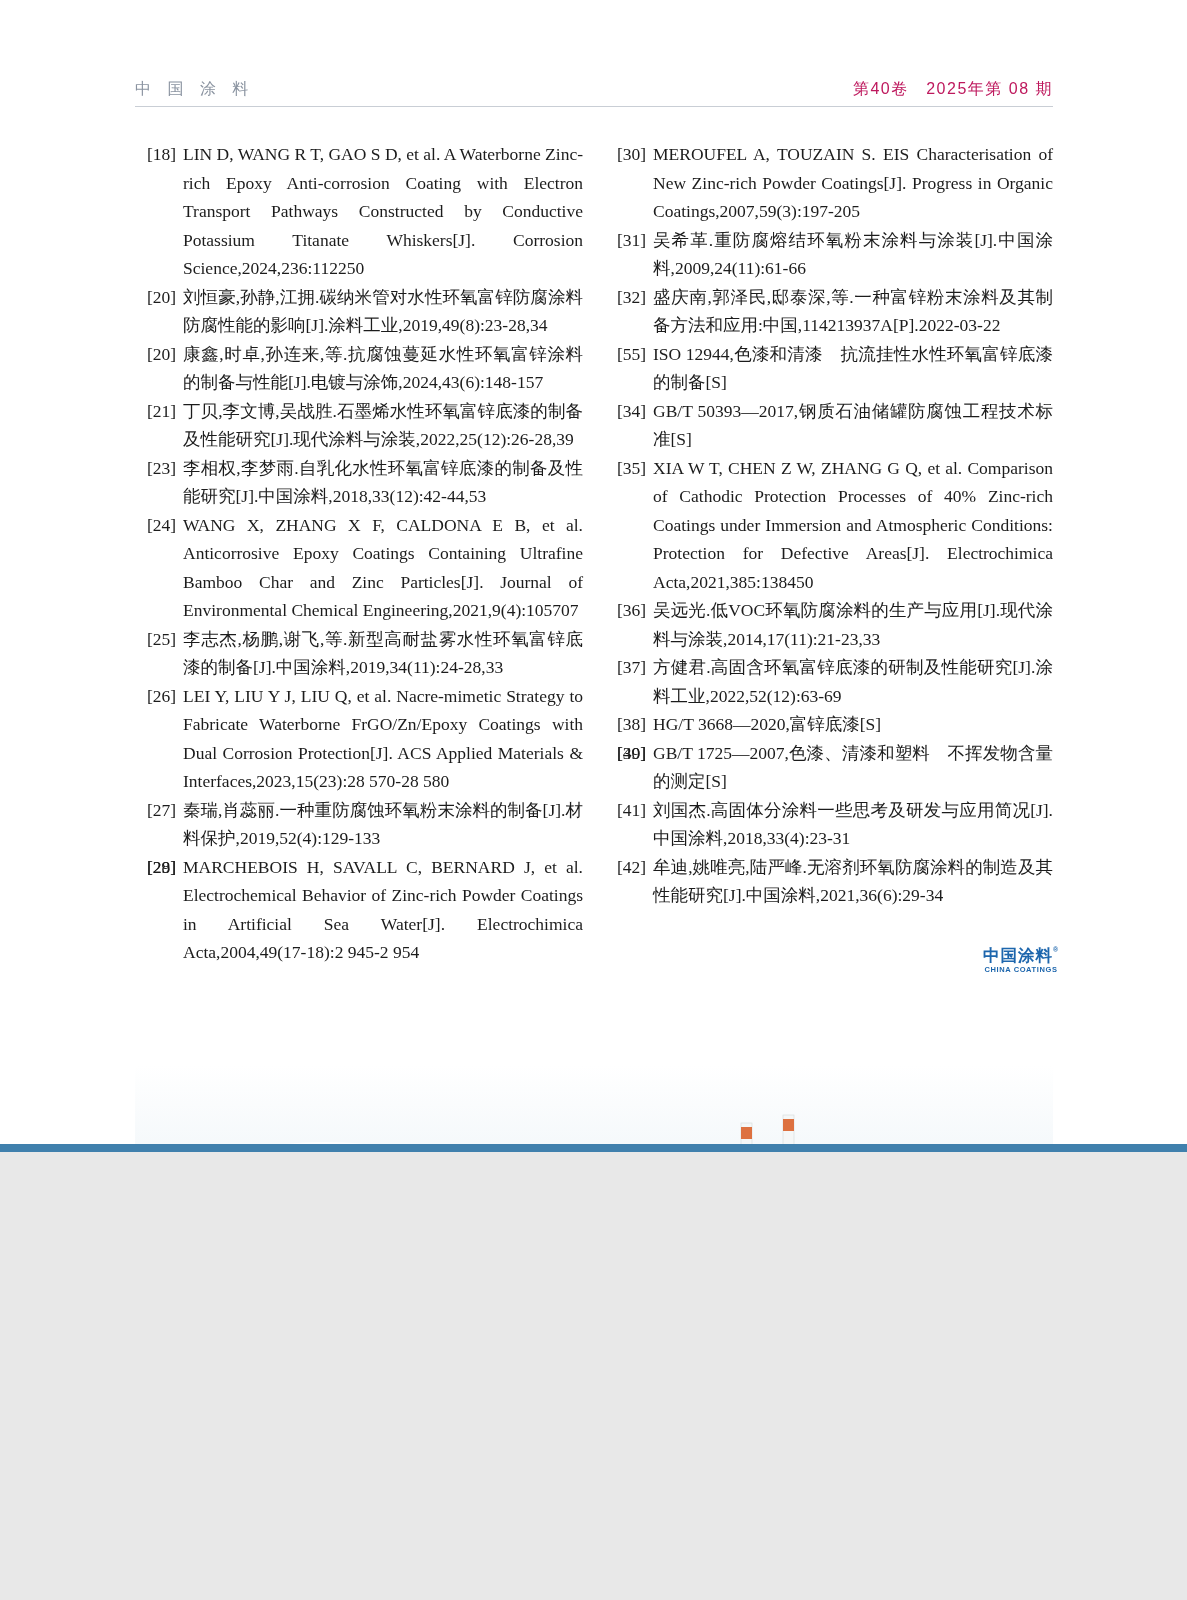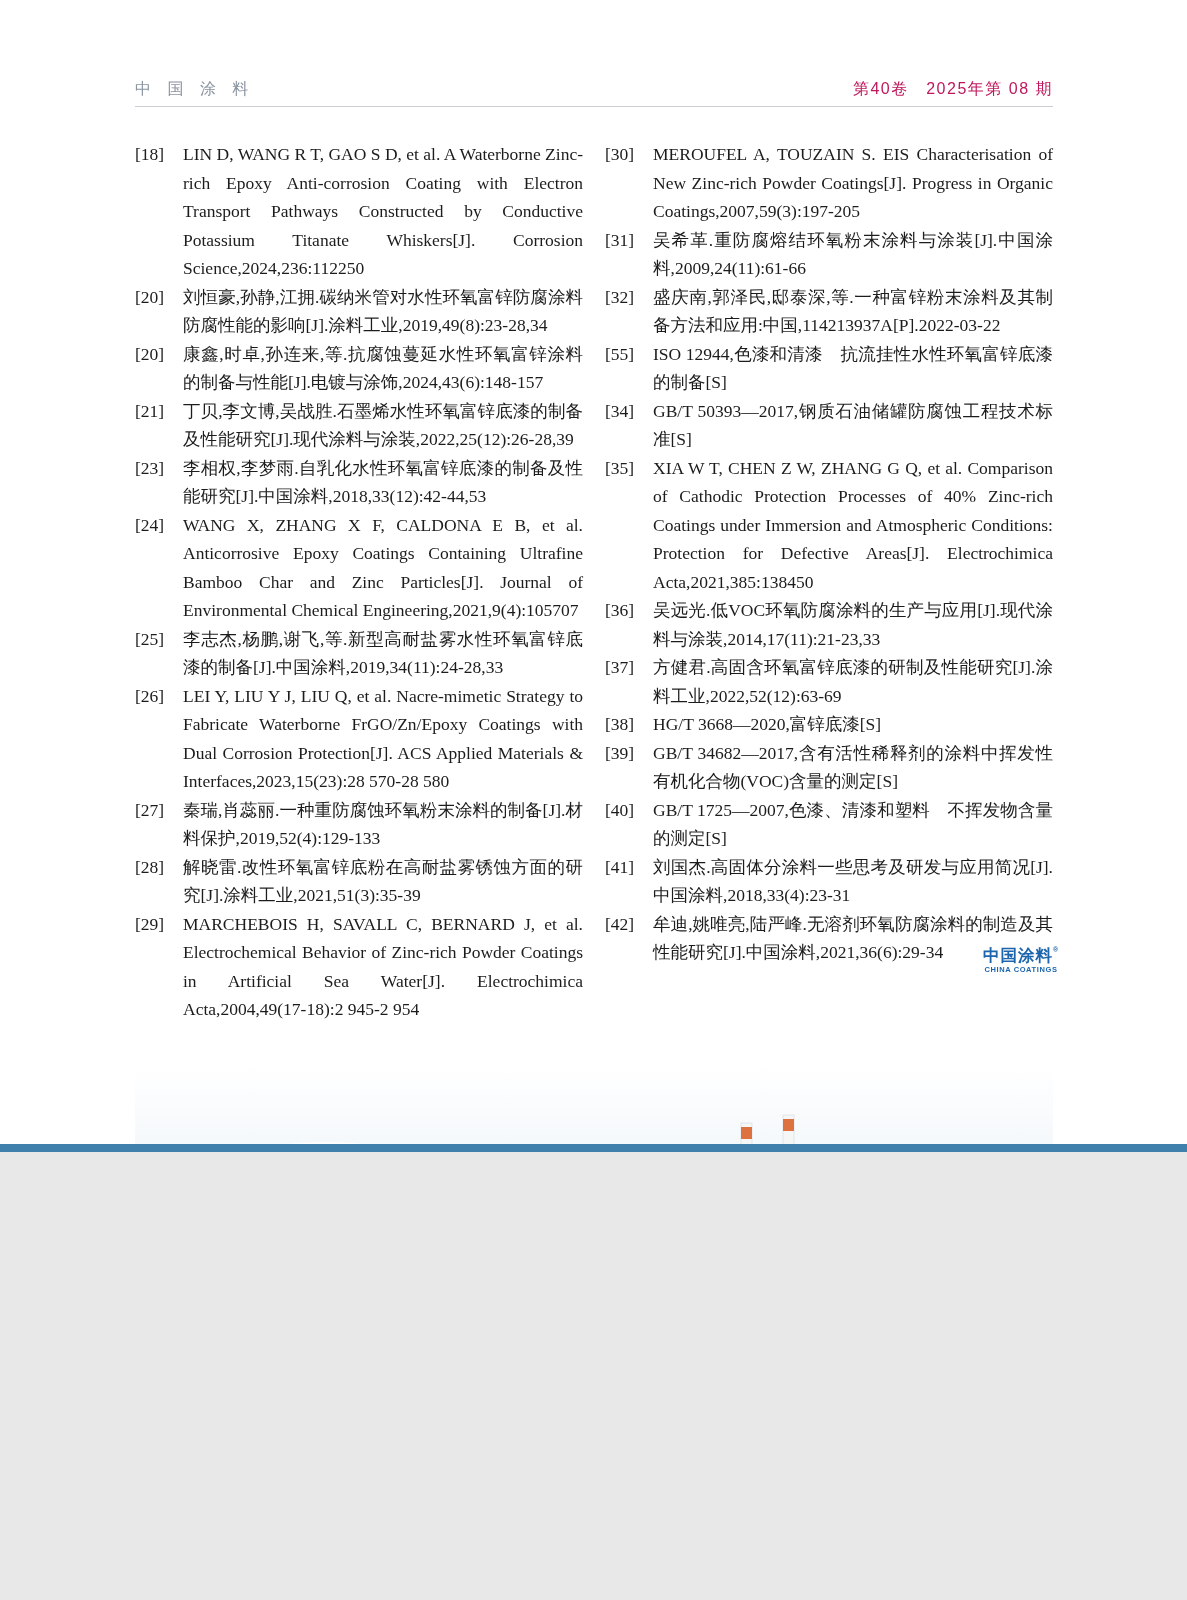--- a/index.html
+++ b/index.html
@@ -8,21 +8,21 @@
   
   .page-header{position:absolute;top:76px;left:135px;width:918px;height:30px;
         border-bottom:1.5px solid #c9ced5;display:flex;justify-content:space-between;align-items:flex-end;
         font-family:"Liberation Sans","DejaVu Sans",sans-serif;}
   .journal-name{font-size:16px;color:#8a93a0;letter-spacing:6px;padding-bottom:6px;}
   .issue-info{font-size:16px;color:#be185d;letter-spacing:1.5px;padding-bottom:6px;}
   
   .refs{position:absolute;top:140px;left:135px;width:918px;display:flex;gap:22px;}
   .refs ol{list-style:none;margin:0;padding:0;width:448px;}
   .ref{position:relative;padding-left:48px;text-align:justify;font-size:17.5px;line-height:28.5px;}
-  .ref-num{position:absolute;left:0;top:0;}
+  .ref-num{position:absolute;left:12px;top:0;}
   
   .brand{position:absolute;top:946px;left:982px;width:78px;text-align:center;color:#1d66ad;
          font-family:"Liberation Sans","DejaVu Sans",sans-serif;line-height:1.1;}
   .brand-cn{font-size:16.5px;font-weight:bold;letter-spacing:1px;white-space:nowrap;}
   .brand-tm{font-size:7px;vertical-align:top;}
   .brand-en{font-size:7.5px;font-weight:bold;letter-spacing:0.6px;margin-top:2px;text-align:center;}
   
   .photo{position:absolute;top:1065px;left:135px;width:918px;height:392px;border-radius:5px;overflow:hidden;}
   .photo svg{display:block;}
   
@@ -48,34 +48,34 @@
     <ol>
       <li class="ref"><span class="ref-num">[18]</span><span>LIN D, WANG R T, GAO S D, et al. A Waterborne Zinc-rich Epoxy Anti-corrosion Coating with Electron Transport Pathways Constructed by Conductive Potassium Titanate Whiskers[J]. Corrosion Science,2024,236:112250</span></li>
       <li class="ref"><span class="ref-num">[20]</span><span>刘恒豪,孙静,江拥.碳纳米管对水性环氧富锌防腐涂料防腐性能的影响[J].涂料工业,2019,49(8):23-28,34</span></li>
       <li class="ref"><span class="ref-num">[20]</span><span>康鑫,时卓,孙连来,等.抗腐蚀蔓延水性环氧富锌涂料的制备与性能[J].电镀与涂饰,2024,43(6):148-157</span></li>
       <li class="ref"><span class="ref-num">[21]</span><span>丁贝,李文博,吴战胜.石墨烯水性环氧富锌底漆的制备及性能研究[J].现代涂料与涂装,2022,25(12):26-28,39</span></li>
       <li class="ref"><span class="ref-num">[23]</span><span>李相权,李梦雨.自乳化水性环氧富锌底漆的制备及性能研究[J].中国涂料,2018,33(12):42-44,53</span></li>
       <li class="ref"><span class="ref-num">[24]</span><span>WANG X, ZHANG X F, CALDONA E B, et al. Anticorrosive Epoxy Coatings Containing Ultrafine Bamboo Char and Zinc Particles[J]. Journal of Environmental Chemical Engineering,2021,9(4):105707</span></li>
       <li class="ref"><span class="ref-num">[25]</span><span>李志杰,杨鹏,谢飞,等.新型高耐盐雾水性环氧富锌底漆的制备[J].中国涂料,2019,34(11):24-28,33</span></li>
       <li class="ref"><span class="ref-num">[26]</span><span>LEI Y, LIU Y J, LIU Q, et al. Nacre-mimetic Strategy to Fabricate Waterborne FrGO/Zn/Epoxy Coatings with Dual Corrosion Protection[J]. ACS Applied Materials &amp; Interfaces,2023,15(23):28 570-28 580</span></li>
       <li class="ref"><span class="ref-num">[27]</span><span>秦瑞,肖蕊丽.一种重防腐蚀环氧粉末涂料的制备[J].材料保护,2019,52(4):129-133</span></li>
-      <li class="ref"><span class="ref-num">[28]</span><span>解晓雷.改性环氧富锌底粉在高耐盐雾锈蚀方面的研究[J].涂料工业,2021,51(3):35-39</span></li>
+      <li class="ref"><span class="ref-num">[28]</span></li>
       <li class="ref"><span class="ref-num">[29]</span><span>MARCHEBOIS H, SAVALL C, BERNARD J, et al. Electrochemical Behavior of Zinc-rich Powder Coatings in Artificial Sea Water[J]. Electrochimica Acta,2004,49(17-18):2 945-2 954</span></li>
     </ol>
     <ol>
       <li class="ref"><span class="ref-num">[30]</span><span>MEROUFEL A, TOUZAIN S. EIS Characterisation of New Zinc-rich Powder Coatings[J]. Progress in Organic Coatings,2007,59(3):197-205</span></li>
       <li class="ref"><span class="ref-num">[31]</span><span>吴希革.重防腐熔结环氧粉末涂料与涂装[J].中国涂料,2009,24(11):61-66</span></li>
       <li class="ref"><span class="ref-num">[32]</span><span>盛庆南,郭泽民,邸泰深,等.一种富锌粉末涂料及其制备方法和应用:中国,114213937A[P].2022-03-22</span></li>
       <li class="ref"><span class="ref-num">[55]</span><span>ISO 12944,色漆和清漆　抗流挂性水性环氧富锌底漆的制备[S]</span></li>
       <li class="ref"><span class="ref-num">[34]</span><span>GB/T 50393—2017,钢质石油储罐防腐蚀工程技术标准[S]</span></li>
       <li class="ref"><span class="ref-num">[35]</span><span>XIA W T, CHEN Z W, ZHANG G Q, et al. Comparison of Cathodic Protection Processes of 40% Zinc-rich Coatings under Immersion and Atmospheric Conditions: Protection for Defective Areas[J]. Electrochimica Acta,2021,385:138450</span></li>
       <li class="ref"><span class="ref-num">[36]</span><span>吴远光.低VOC环氧防腐涂料的生产与应用[J].现代涂料与涂装,2014,17(11):21-23,33</span></li>
       <li class="ref"><span class="ref-num">[37]</span><span>方健君.高固含环氧富锌底漆的研制及性能研究[J].涂料工业,2022,52(12):63-69</span></li>
       <li class="ref"><span class="ref-num">[38]</span><span>HG/T 3668—2020,富锌底漆[S]</span></li>
-      <li class="ref"><span class="ref-num">[39]</span><span>GB/T 34682—2017,含有活性稀释剂的涂料中挥发性有机化合物(VOC)含量的测定[S]</span></li>
+      <li class="ref"><span class="ref-num">[39]</span></li>
       <li class="ref"><span class="ref-num">[40]</span><span>GB/T 1725—2007,色漆、清漆和塑料　不挥发物含量的测定[S]</span></li>
       <li class="ref"><span class="ref-num">[41]</span><span>刘国杰.高固体分涂料一些思考及研发与应用简况[J].中国涂料,2018,33(4):23-31</span></li>
       <li class="ref"><span class="ref-num">[42]</span><span>牟迪,姚唯亮,陆严峰.无溶剂环氧防腐涂料的制造及其性能研究[J].中国涂料,2021,36(6):29-34</span></li>
     </ol>
   </div>
 
   <div class="brand">
     <div class="brand-cn"><span>中国涂料</span><sup class="brand-tm">®</sup></div>
     <div class="brand-en">CHINA COATINGS</div>
   </div>

